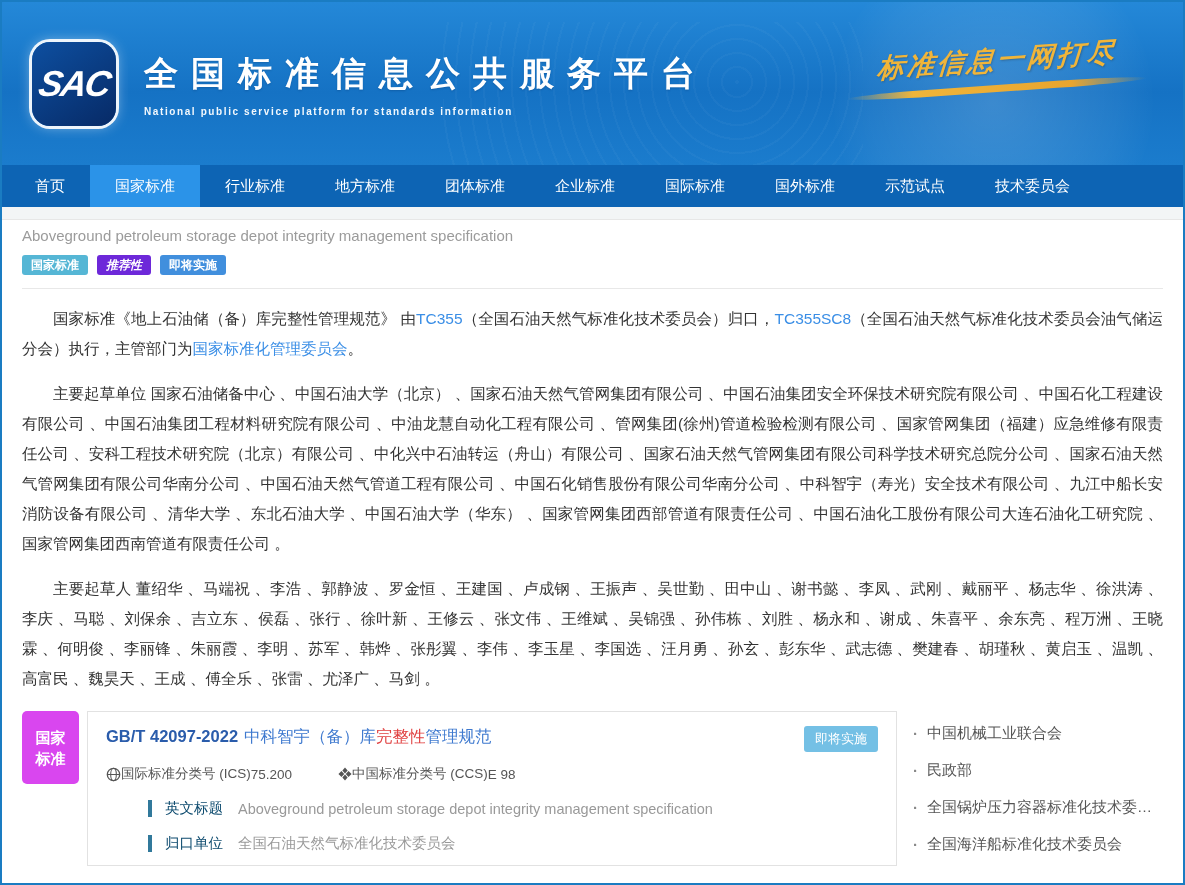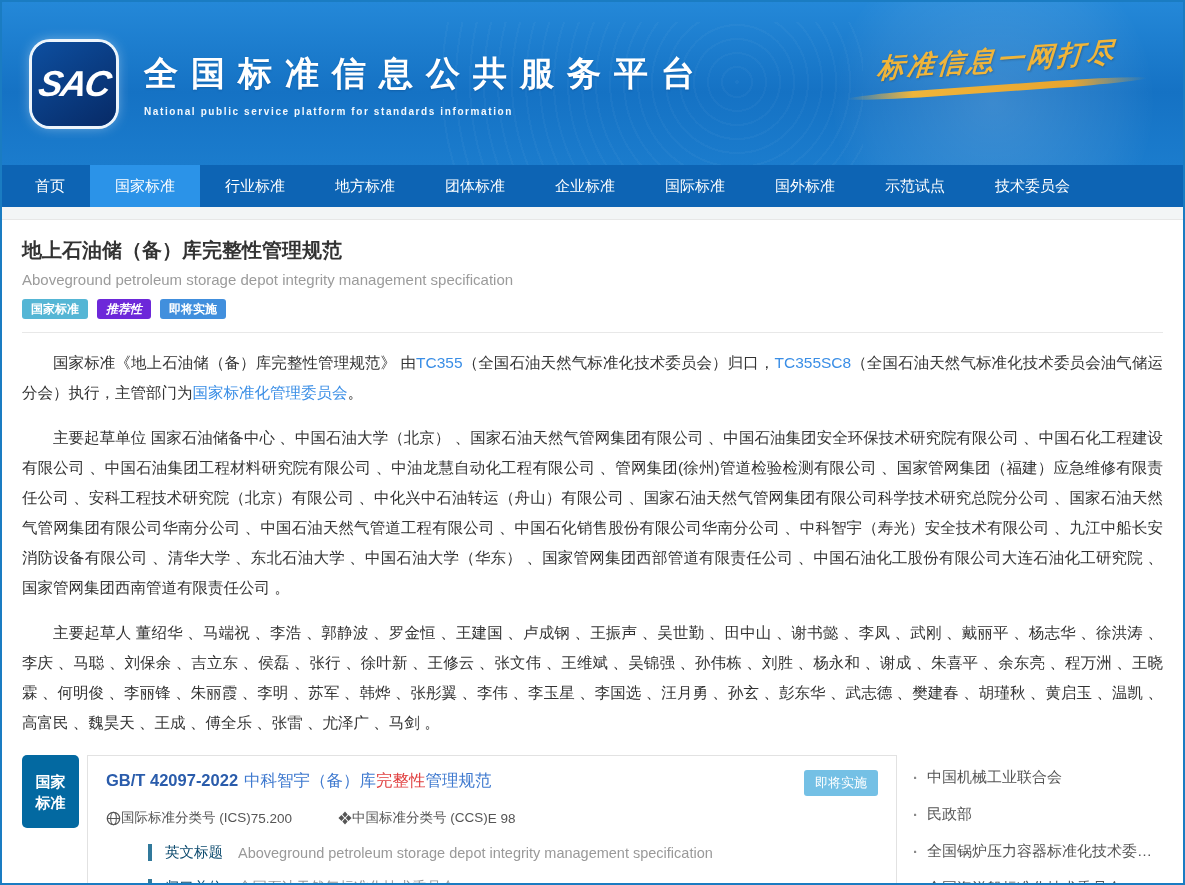--- a/index.html
+++ b/index.html
@@ -39,21 +39,21 @@
   .badge-national { background:#55b6d5; }
   .badge-recommended { background:#6d28d9;font-style:italic; }
   .badge-upcoming { background:#418fdd; }
   .divider { height:1px; background:#e8e8e8; margin-top:13px; }
 
   .para { font-size:15.5px; line-height:30px; color:#333; text-align:justify; text-indent:2em; margin-top:15px; }
   .para a { color:#3a8ee6; text-decoration:none; }
 
   
   .detail { display:flex; margin-top:17px; align-items:flex-start; }
-  .cat-badge { width:57px; height:73px; background:#0369a1; border-radius:5px; color:#fff; font-size:15px; font-weight:600;
+  .cat-badge { width:57px; height:73px; background:#d946ef; border-radius:5px; color:#fff; font-size:15px; font-weight:600;
     display:flex; flex-direction:column; align-items:center; justify-content:center; line-height:21px; margin-right:8px; flex:0 0 auto; }
   .card { width:810px; border:1px solid #e2e2e2; background:#fff; flex:0 0 auto; }
   .card-body { padding:14px 18px 12px; }
   .card-title-row { display:flex; justify-content:space-between; align-items:flex-start; }
   .card-title { font-size:16.5px; cursor:pointer; }
   .card-code { color:#2a5cab; font-weight:bold; margin-right:6px; }
   .card-cn { color:#3e79cf; }
   .card-hl { color:#e03e3e; }
   .status-badge { background:#74c0e5; color:#fff; font-size:13px; padding:4px 11px; border-radius:3px; white-space:nowrap; }
   .meta-row { display:flex; gap:46px; margin-top:13px; font-size:13.5px; color:#555; align-items:center; }
@@ -96,21 +96,20 @@
     <a class="nav-item">团体标准</a>
     <a class="nav-item">企业标准</a>
     <a class="nav-item">国际标准</a>
     <a class="nav-item">国外标准</a>
     <a class="nav-item">示范试点</a>
     <a class="nav-item">技术委员会</a>
   </div>
   <div class="strip"></div>
 
   <div class="main">
-    <div class="page-title">地上石油储（备）库完整性管理规范</div>
     <div class="page-subtitle">Aboveground petroleum storage depot integrity management specification</div>
 
     <div class="badges">
       <span class="badge badge-national">国家标准</span>
       <span class="badge badge-recommended">推荐性</span>
       <span class="badge badge-upcoming">即将实施</span>
     </div>
 
     <div class="divider"></div>
 

